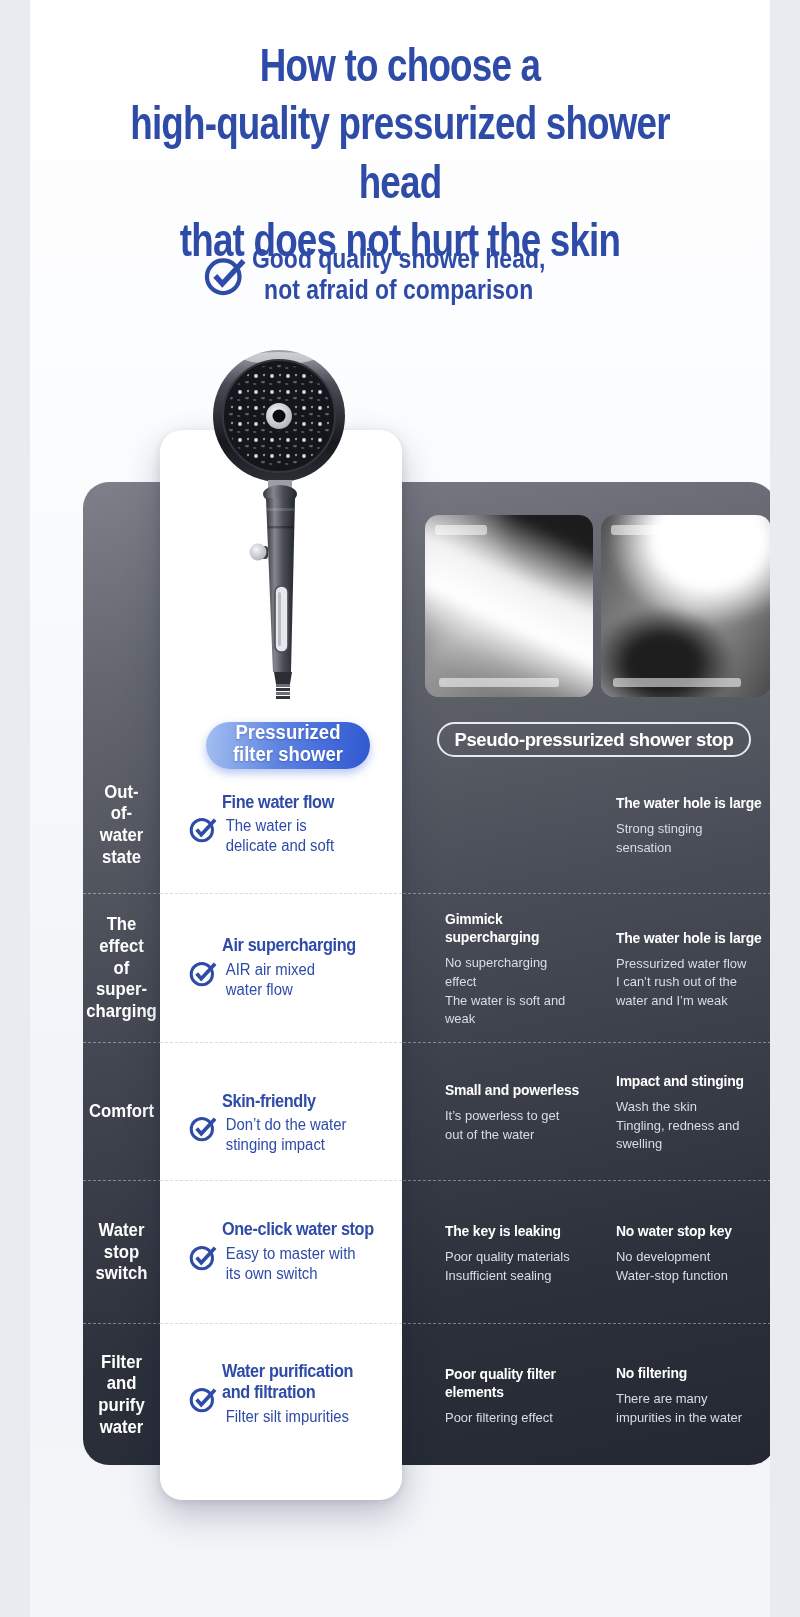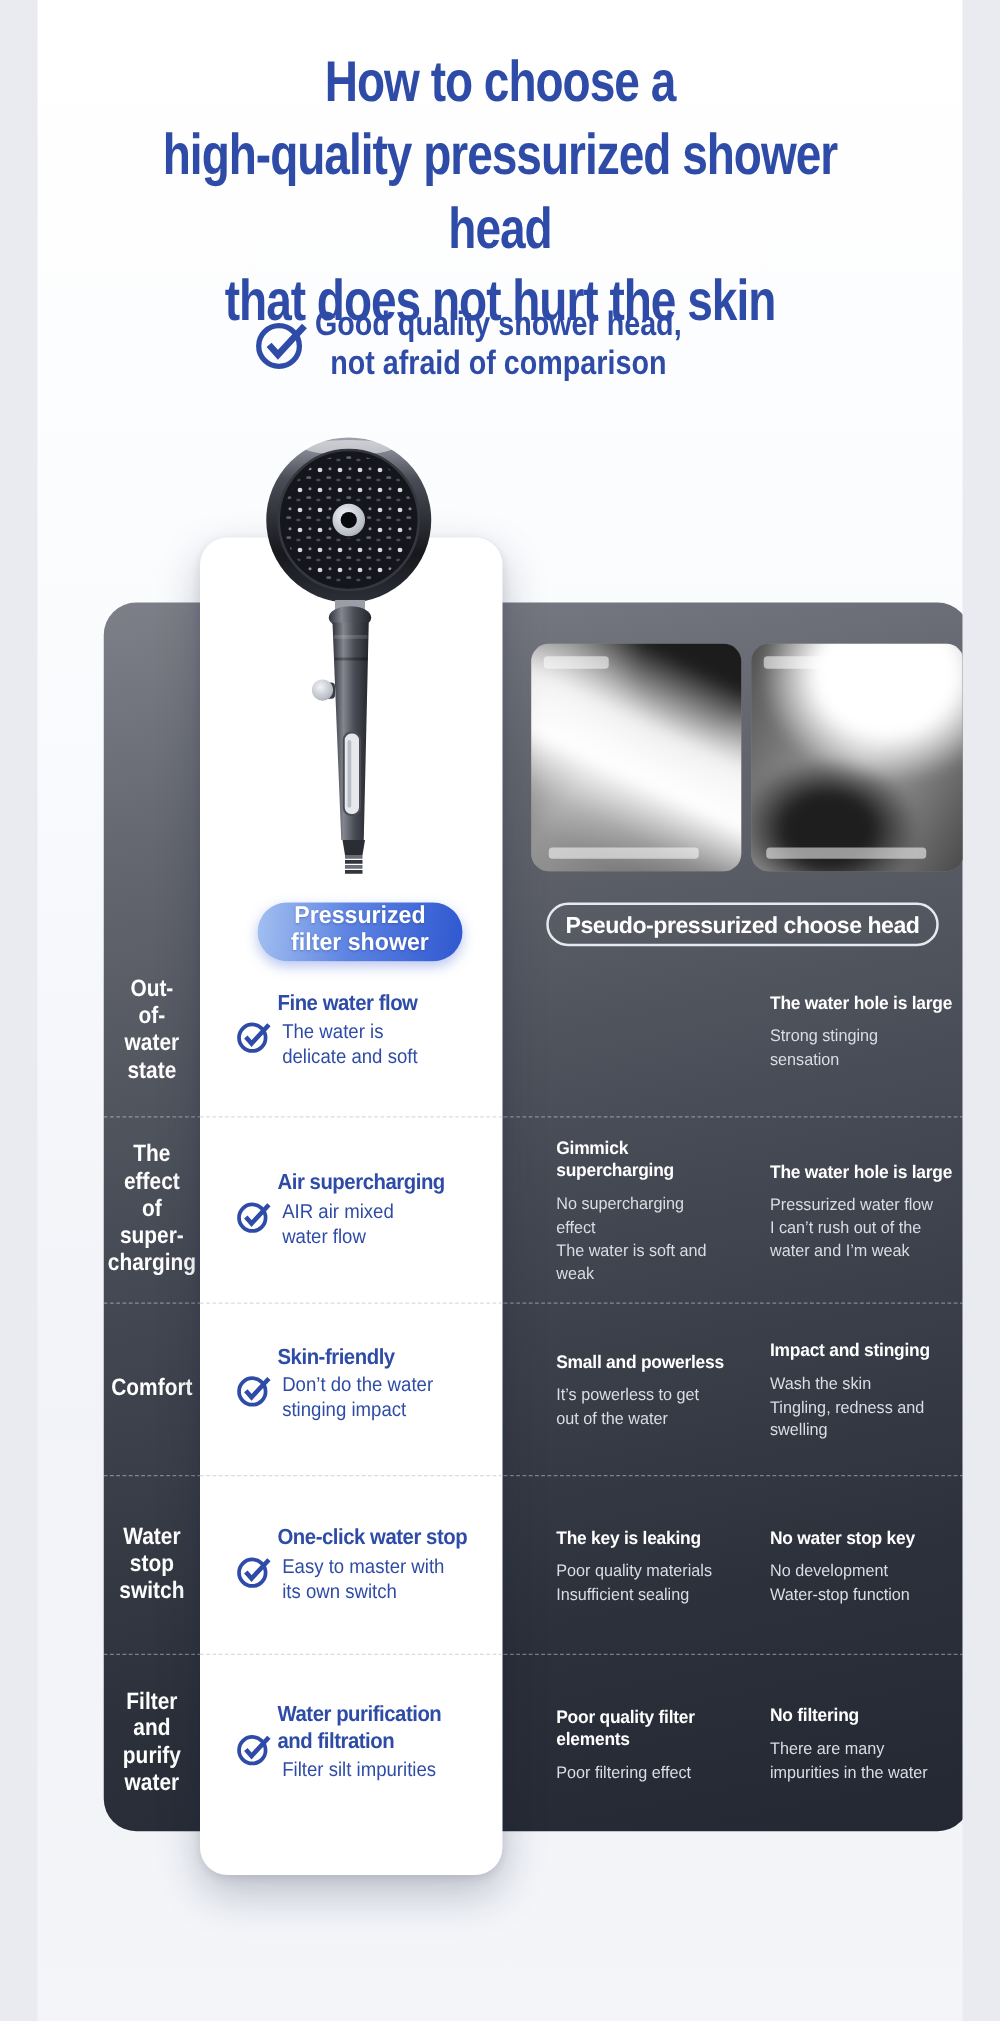--- a/index.html
+++ b/index.html
@@ -121,21 +121,21 @@
     <div class="smudge" style="left:10px;top:10px;width:52px;height:10px"></div>
     <div class="smudge" style="left:14px;bottom:10px;width:120px;height:9px"></div>
   </div>
   <div class="bimg bimg-2">
     <div class="blur"></div>
     <div class="smudge" style="left:10px;top:10px;width:58px;height:10px"></div>
     <div class="smudge" style="left:12px;bottom:10px;width:128px;height:9px"></div>
   </div>
 
   <div class="pseudo-pill">
-    <span>Pseudo-pressurized choose head</span>
+    <span>Pseudo-pressurized shower stop</span>
   </div>
 
   <div class="cat-label" style="top:755px;height:138px">Out-
 of-
 water
 state</div>
   <div class="cat-label" style="top:893px;height:149px">The
 effect
 of
 super-
@@ -231,21 +231,21 @@
         <circle cx="12" cy="14" r="9.2" stroke-width="2.6"></circle>
         <path d="M7.5 13.5 L11.5 18 L23.5 5" stroke-width="3.2"></path>
       </svg>
       <div>
         <div class="good-h">Air supercharging</div>
         <div class="good-d">AIR air mixed
 water flow</div>
       </div>
     </div>
 
-    <div class="good-cell" style="top:608px;height:138px">
+    <div class="good-cell" style="top:624px;height:138px">
       <svg class="check-ic good-ic" width="30" height="30" viewBox="0 0 26 26">
         <circle cx="12" cy="14" r="9.2" stroke-width="2.6"></circle>
         <path d="M7.5 13.5 L11.5 18 L23.5 5" stroke-width="3.2"></path>
       </svg>
       <div>
         <div class="good-h">Skin-friendly</div>
         <div class="good-d">Don’t do the water
 stinging impact</div>
       </div>
     </div>

